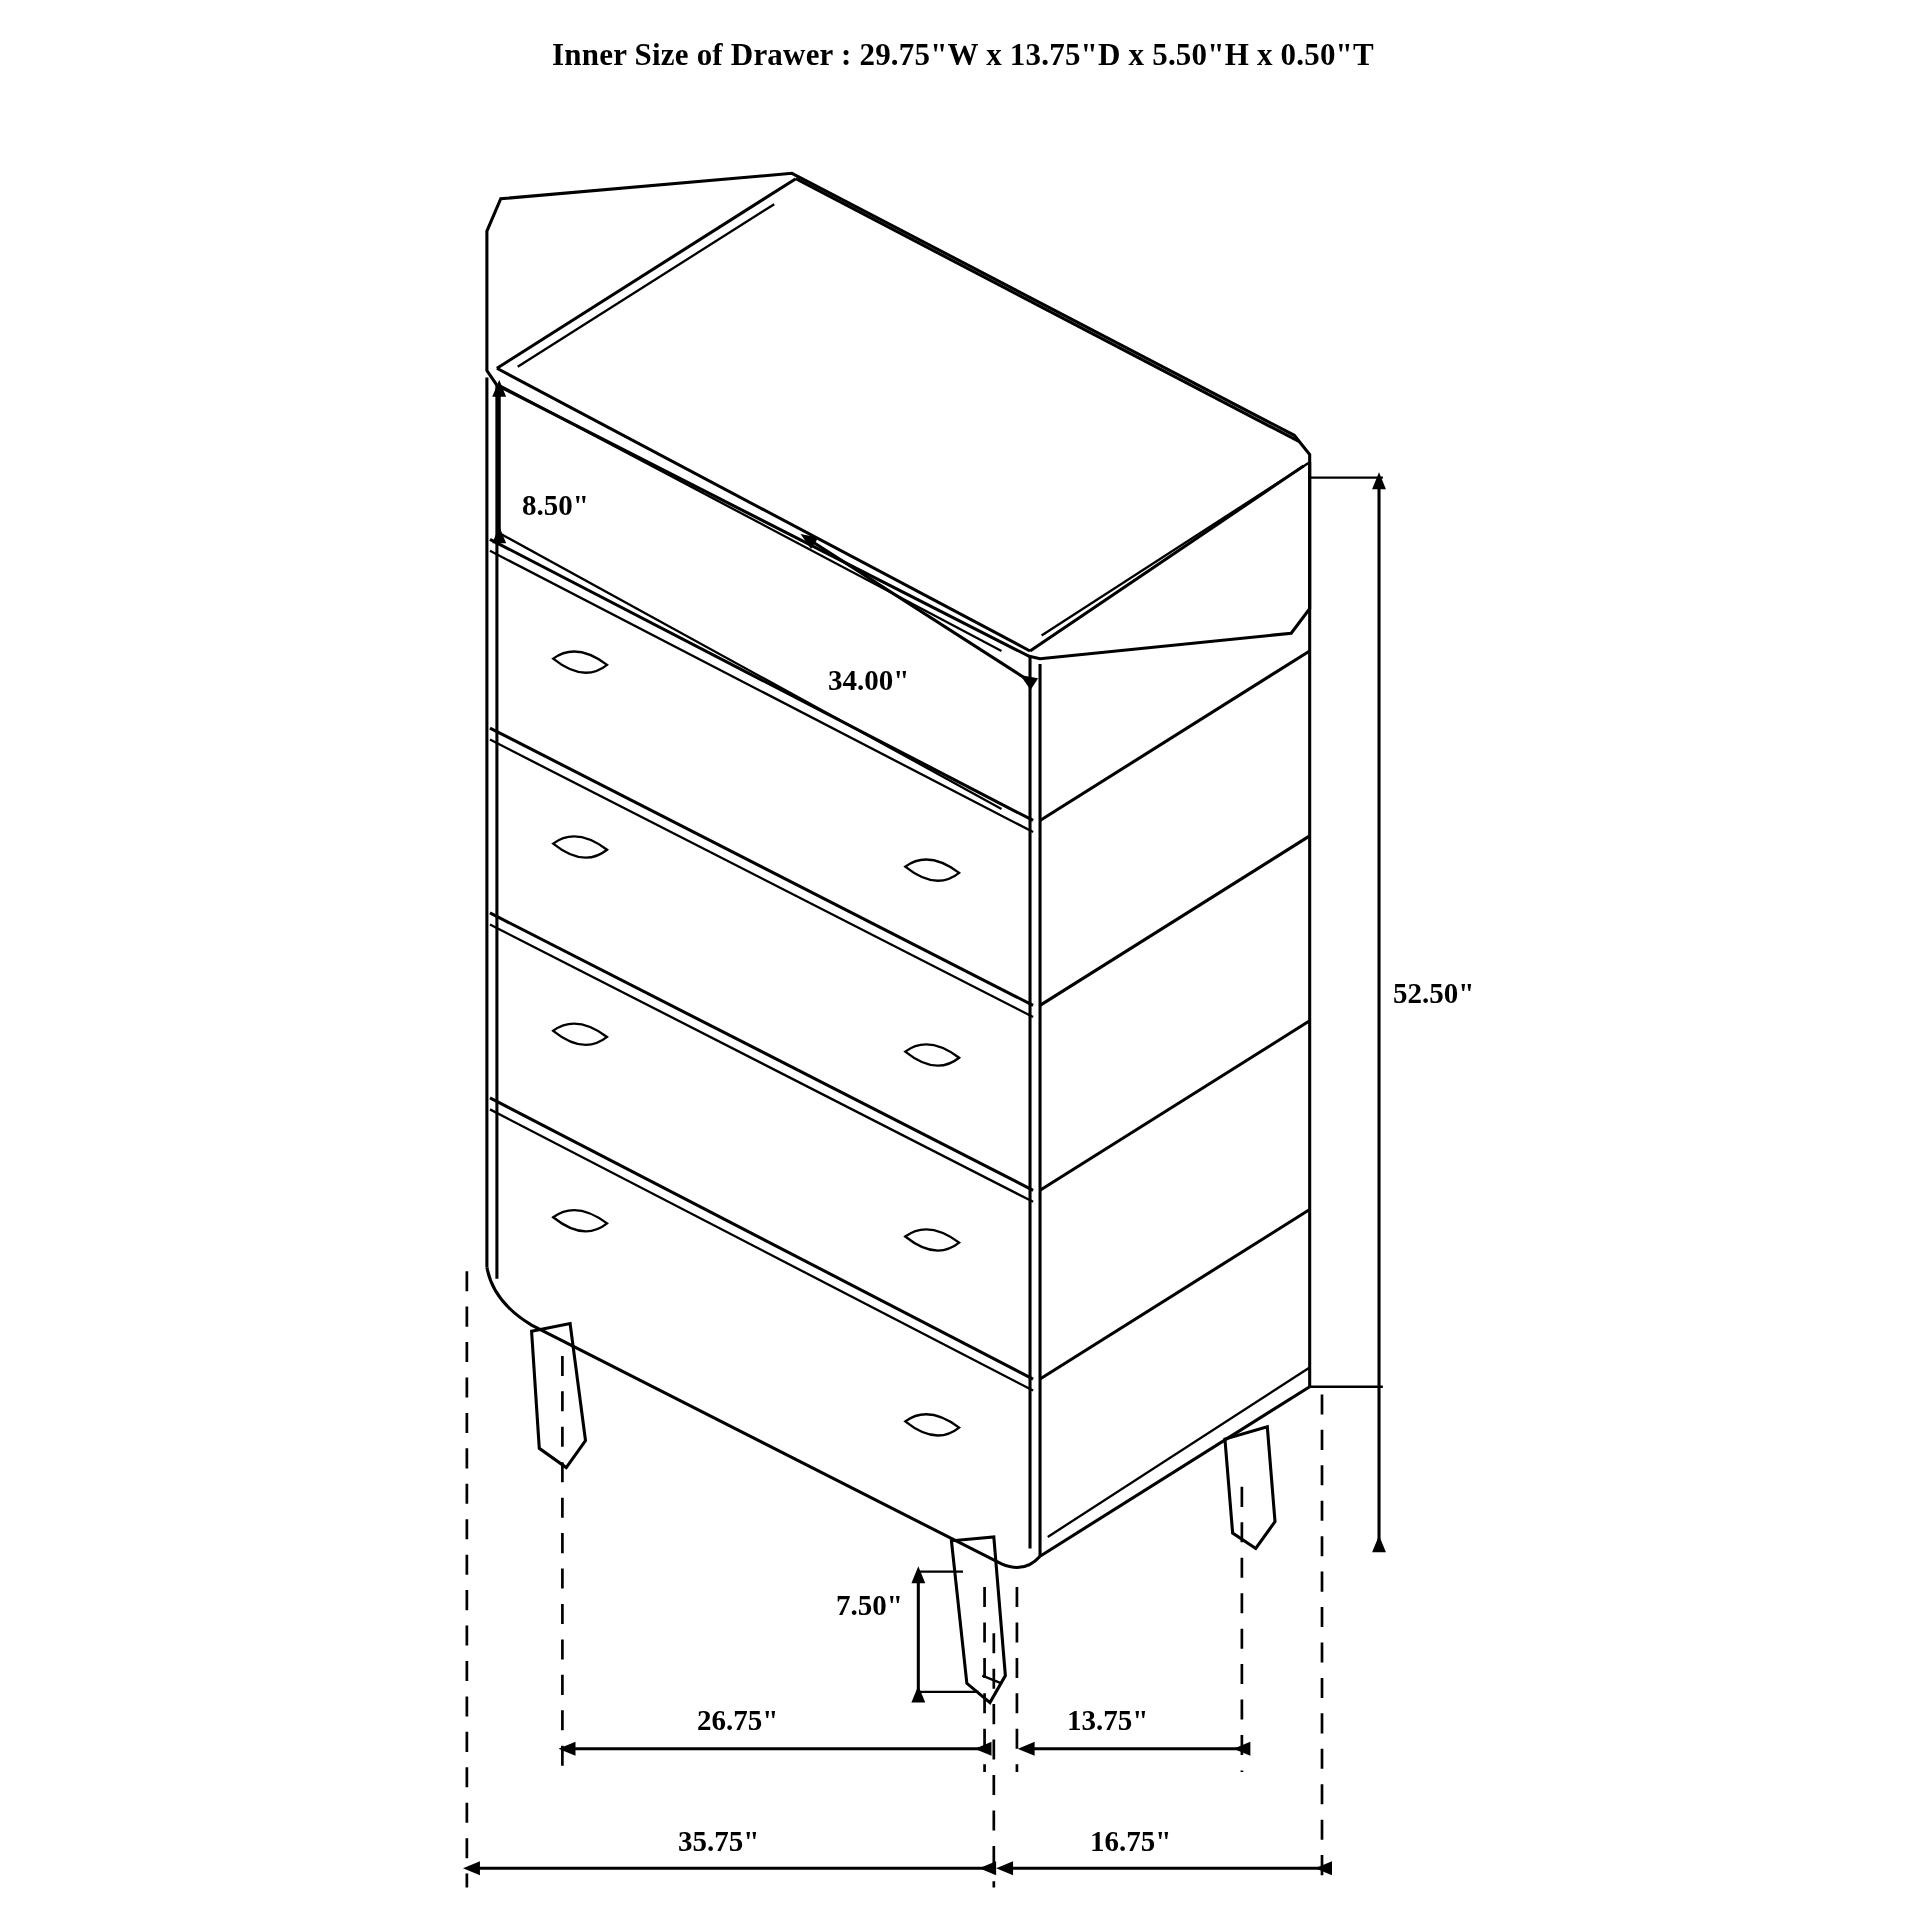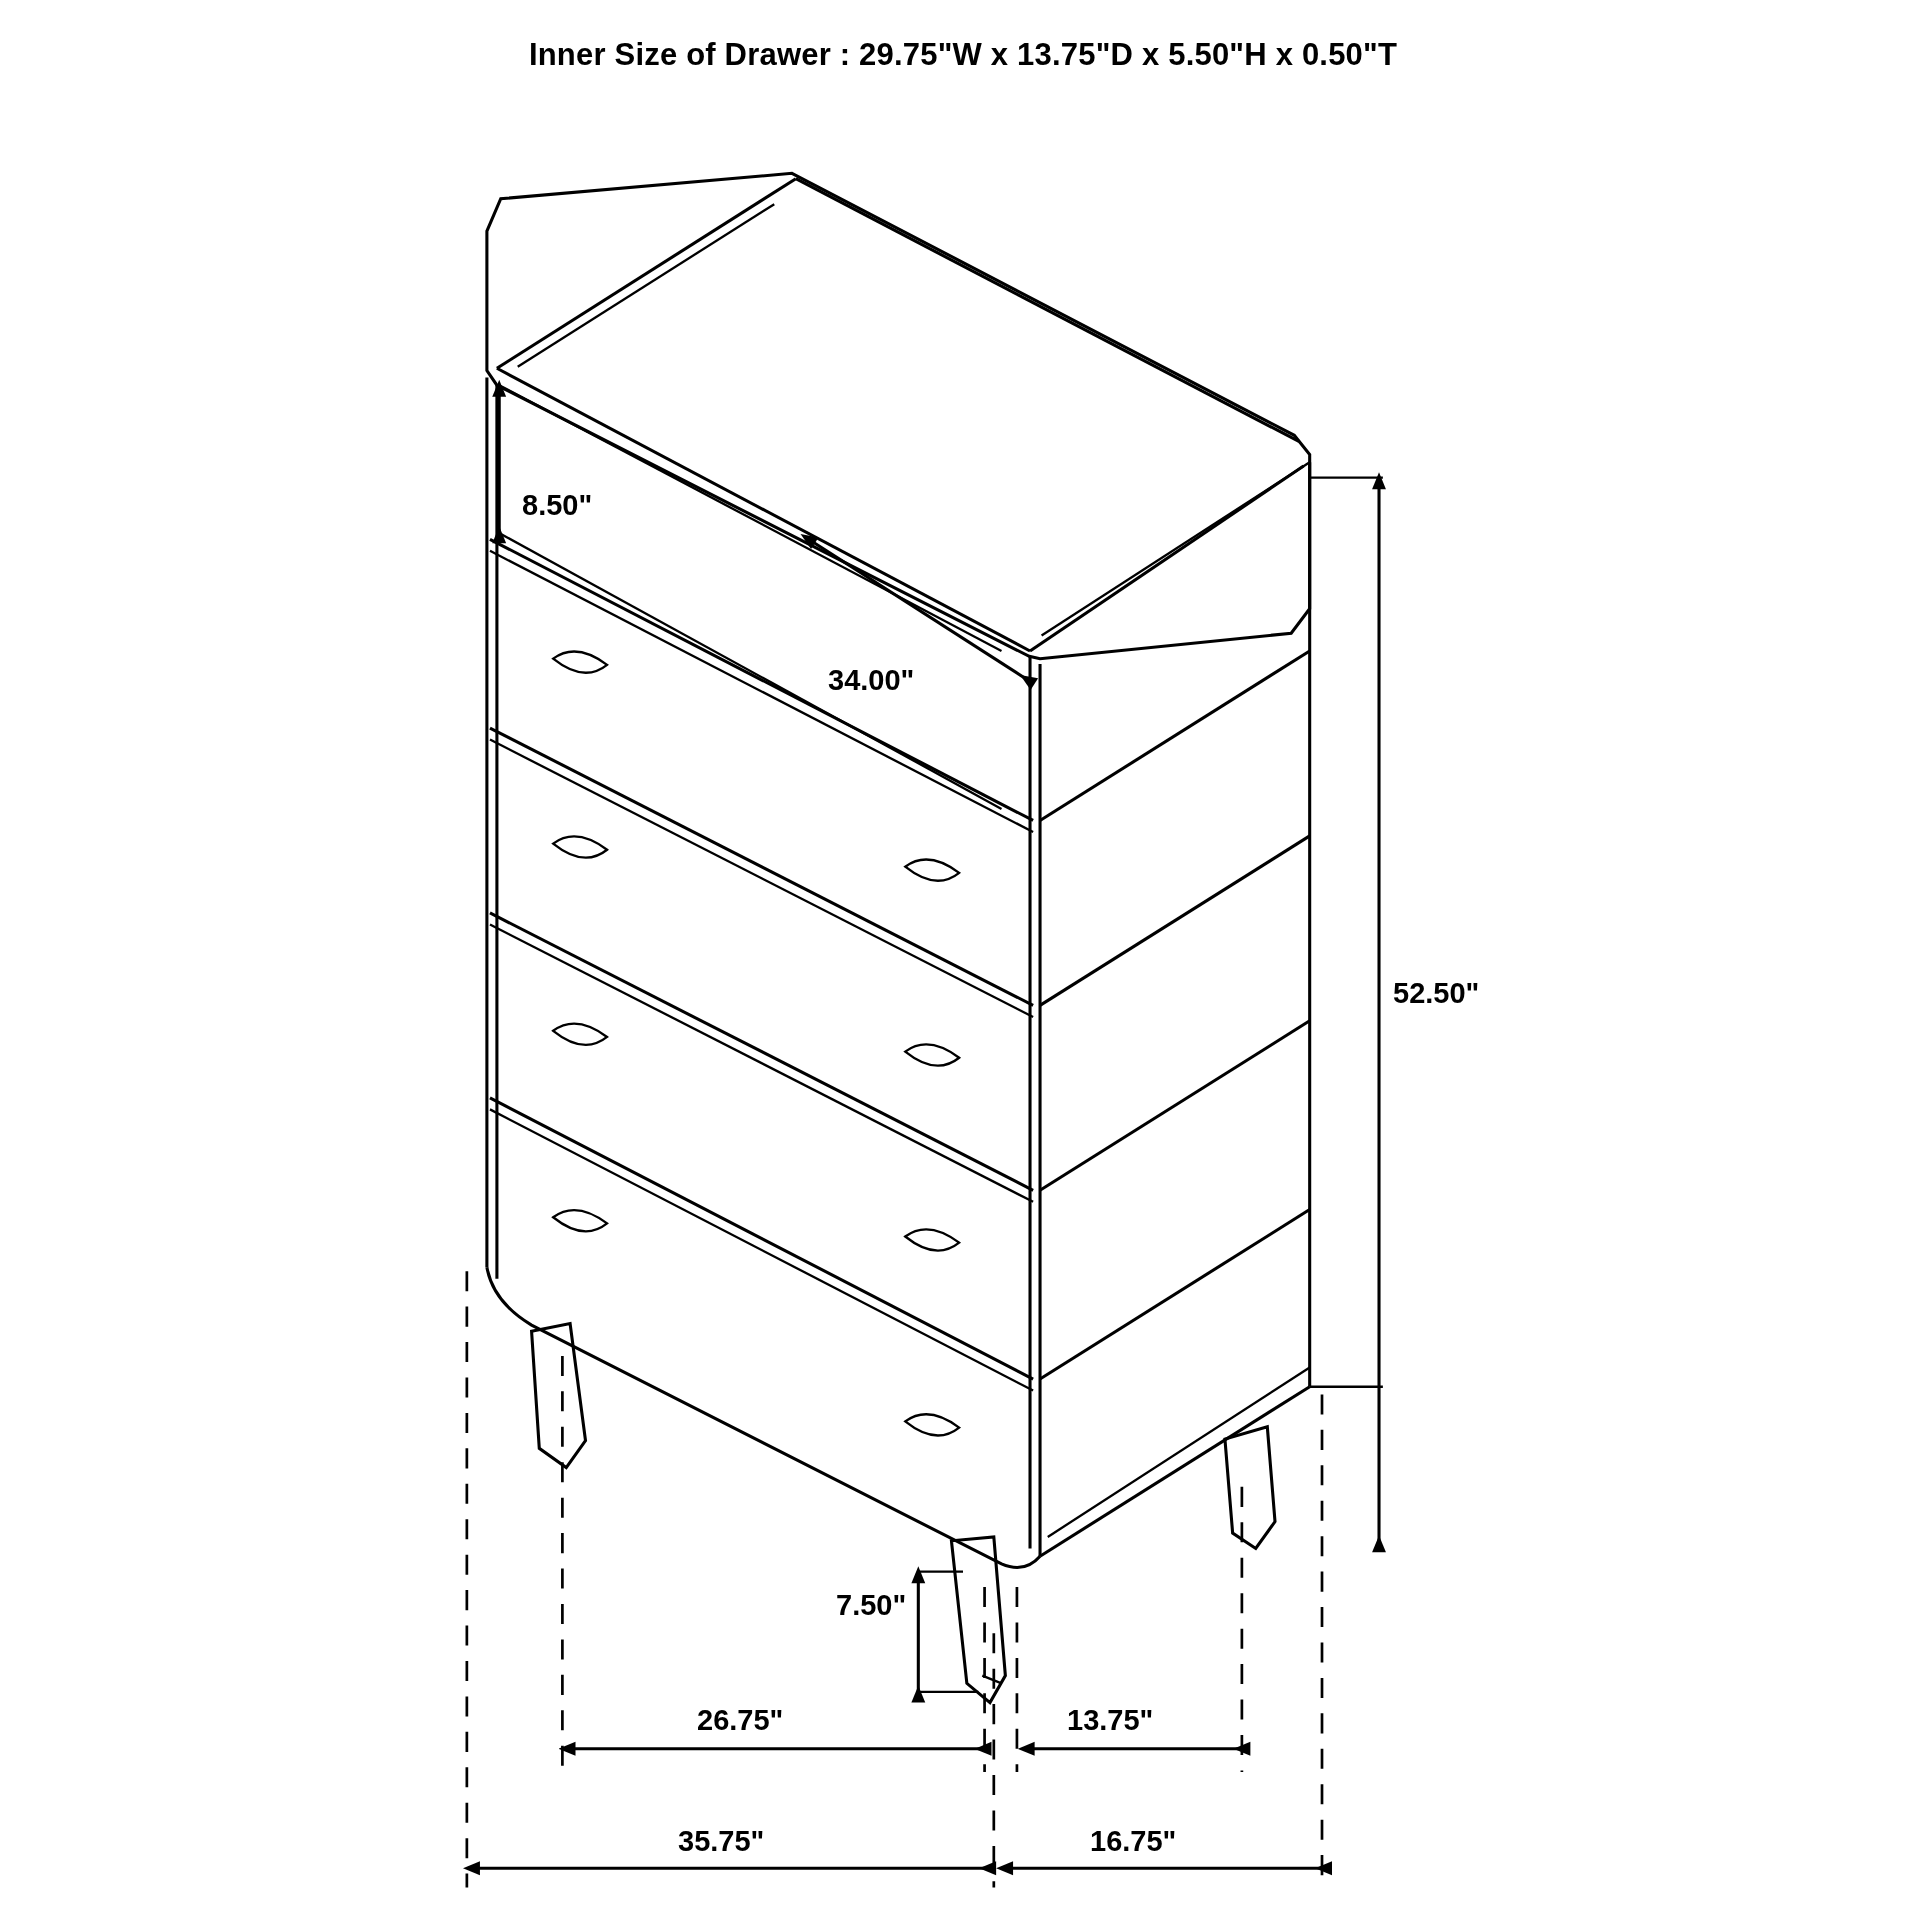--- a/index.html
+++ b/index.html
@@ -14,20 +14,21 @@
     color: #000000;
     position: relative;
     overflow: hidden;
   }
   #diagram-root {
     position: absolute;
     left: 0;
     top: 0;
     width: 1674px;
     height: 1926px;
+    font-family: Liberation Serif, serif;
   }
   .title {
     position: absolute;
     top: 37px;
     left: 0;
     width: 1926px;
     text-align: center;
     font-size: 31px;
     font-weight: bold;
     letter-spacing: 0.2px;

